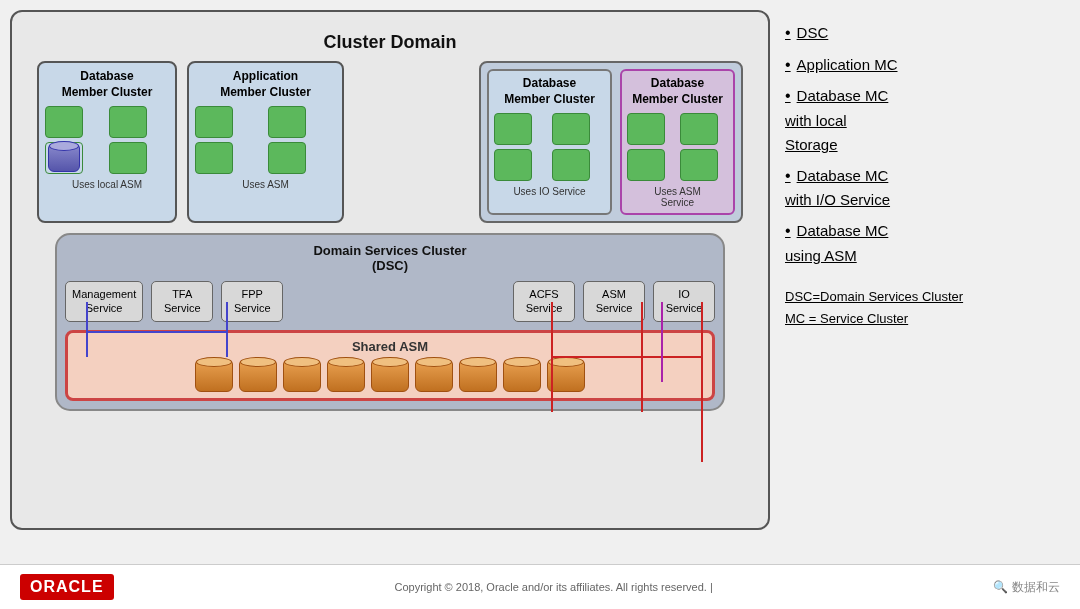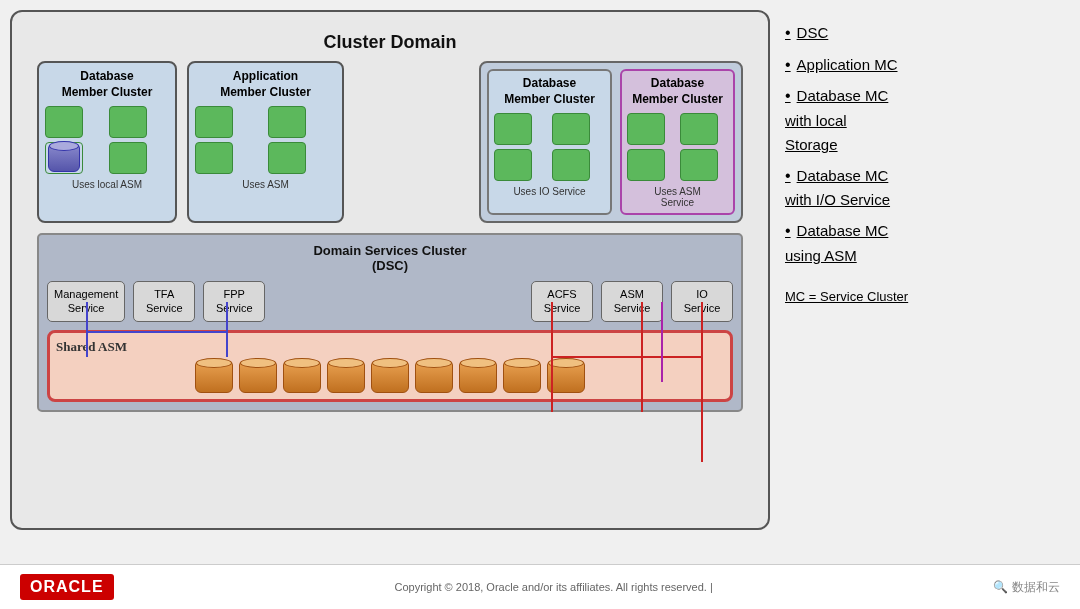--- a/index.html
+++ b/index.html
@@ -133,25 +133,25 @@
     .mc-label {
       font-size: 10px;
       text-align: center;
       color: #333;
       margin-top: 2px;
     }
 
     
     .dsc-box {
       border: 2px solid #888;
-      border-radius: 5px;
+      border-radius: 15px;
       background: #b0b8c8;
       padding: 8px;
       position: relative;
-      margin: 0 5px;
+      margin: 0 23px;
     }
     .dsc-title {
       text-align: center;
       font-size: 13px;
       font-weight: bold;
       color: #111;
       margin-bottom: 8px;
     }
     .dsc-services-row {
       display: flex;
@@ -175,26 +175,25 @@
     
     .shared-asm-box {
       border: 3px solid #cc4444;
       border-radius: 8px;
       background: #f4d0c0;
       padding: 6px;
       margin-top: 8px;
       position: relative;
     }
     .shared-asm-title {
-      text-align: left;
+      text-align: center;
       font-size: 13px;
       font-weight: bold;
       color: #333;
       margin-bottom: 6px;
-      font-family: Liberation Serif, serif;
     }
     .shared-asm-disks {
       display: flex;
       gap: 6px;
       justify-content: center;
     }
     .asm-disk {
       width: 38px;
       height: 32px;
       background: linear-gradient(180deg, #e8a050 0%, #c07020 100%);
@@ -394,20 +393,21 @@
 
   <div class="bullet-list">
     <ul>
       <li>DSC</li>
       <li>Application MC</li>
       <li>Database MC<br>with local<br>Storage</li>
       <li>Database MC<br>with I/O Service</li>
       <li>Database MC<br>using ASM</li>
     </ul>
     <div class="abbrev-note">
+      <div>DSC=Domain Services Cluster</div>
       <div>MC = Service Cluster</div>
     </div>
   </div>
 </div>
 
 <div class="footer">
   <div class="oracle-logo">
     <div class="oracle-box">ORACLE</div>
   </div>
   <div class="footer-copyright">Copyright © 2018, Oracle and/or its affiliates.  All rights reserved.  |</div>

